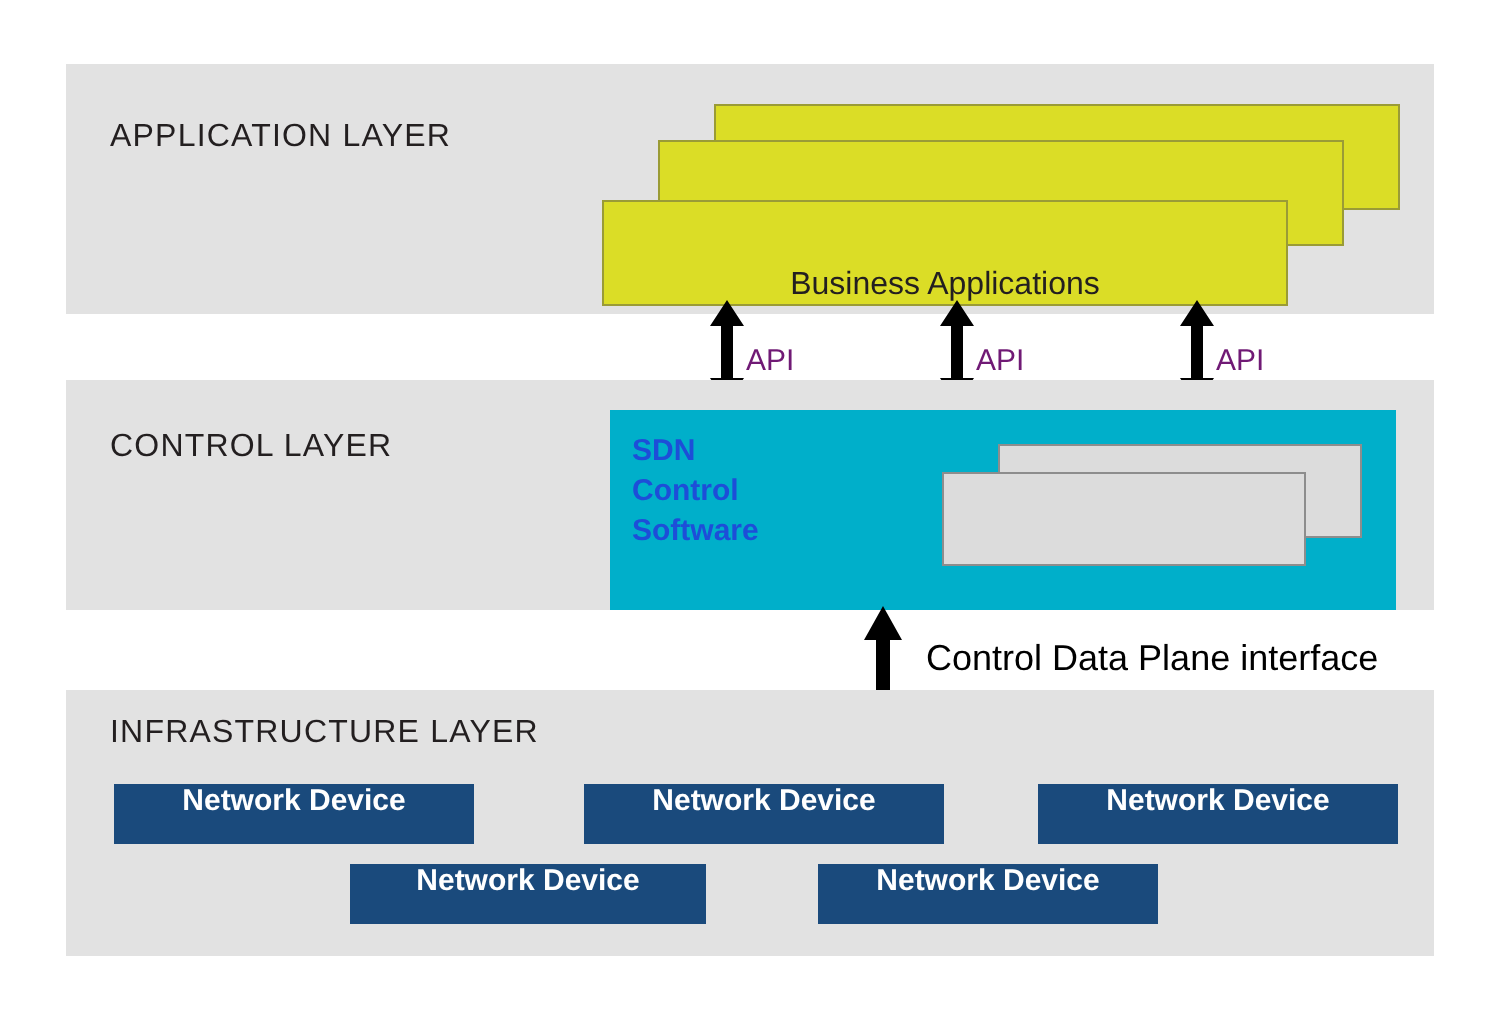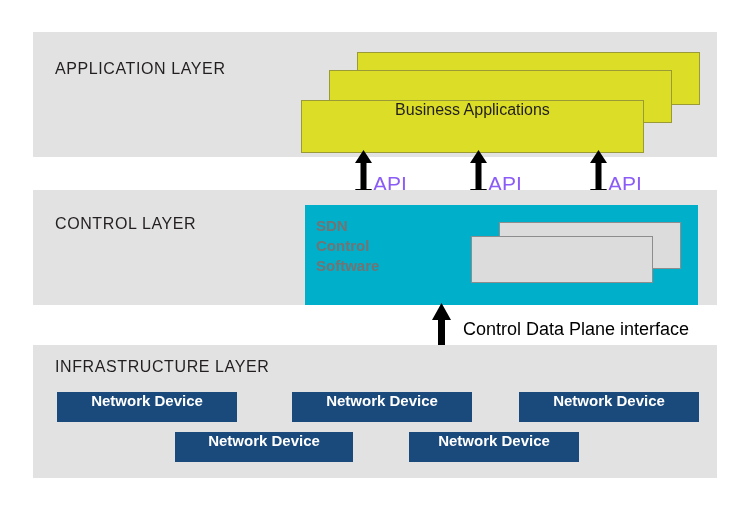--- a/index.html
+++ b/index.html
@@ -35,35 +35,35 @@
   
   .ybox {
     position:absolute;
     background:#dbdd26;
     border:1px solid #9a9b36;
   }
   #ybox-back  { left:357px; top:52px;  width:343px; height:53px; }
   #ybox-mid   { left:329px; top:70px;  width:343px; height:53px; }
   #ybox-front {
     left:301px; top:100px; width:343px; height:53px;
-    display:flex; align-items:flex-start; justify-content:center;
+    display:flex; align-items:flex-end; justify-content:center;
   }
   #ybox-front .lbl {
     color:#231f20; font-size:16px; white-space:nowrap;
   }
 
   
   #sdn-box {
     position:absolute;
     left:305px; top:205px; width:393px; height:100px;
     background:#00afca;
   }
   #sdn-label {
     position:absolute; left:316px; top:216px;
-    color:#737373; font-size:15px; font-weight:bold;
+    color:#1d4ed8; font-size:15px; font-weight:bold;
     line-height:1.33; white-space:pre-line;
   }
 
   
   .gbox {
     position:absolute;
     background:#dcdcdc;
     border:1px solid #8d8d8d;
   }
   #gbox-back  { left:499px; top:222px; width:182px; height:47px; }
@@ -92,21 +92,21 @@
 
   
   .arrow { position:absolute; }
 
   #arrow-api-0 { left:354px; top:150px; }
   #arrow-api-1 { left:469px; top:150px; }
   #arrow-api-2 { left:589px; top:150px; }
 
   .api-label {
     position:absolute;
-    color:#8b5cf6; font-size:21px; white-space:nowrap;
+    color:#701a75; font-size:15px; white-space:nowrap;
   }
   #api-label-0 { left:373px; top:172px; }
   #api-label-1 { left:488px; top:172px; }
   #api-label-2 { left:608px; top:172px; }
 
   #arrow-cdp { left:430px; top:303px; }
 
   #cdp-label {
     position:absolute; left:463px; top:317px;
     color:#000000; font-size:18px; line-height:1.35;

